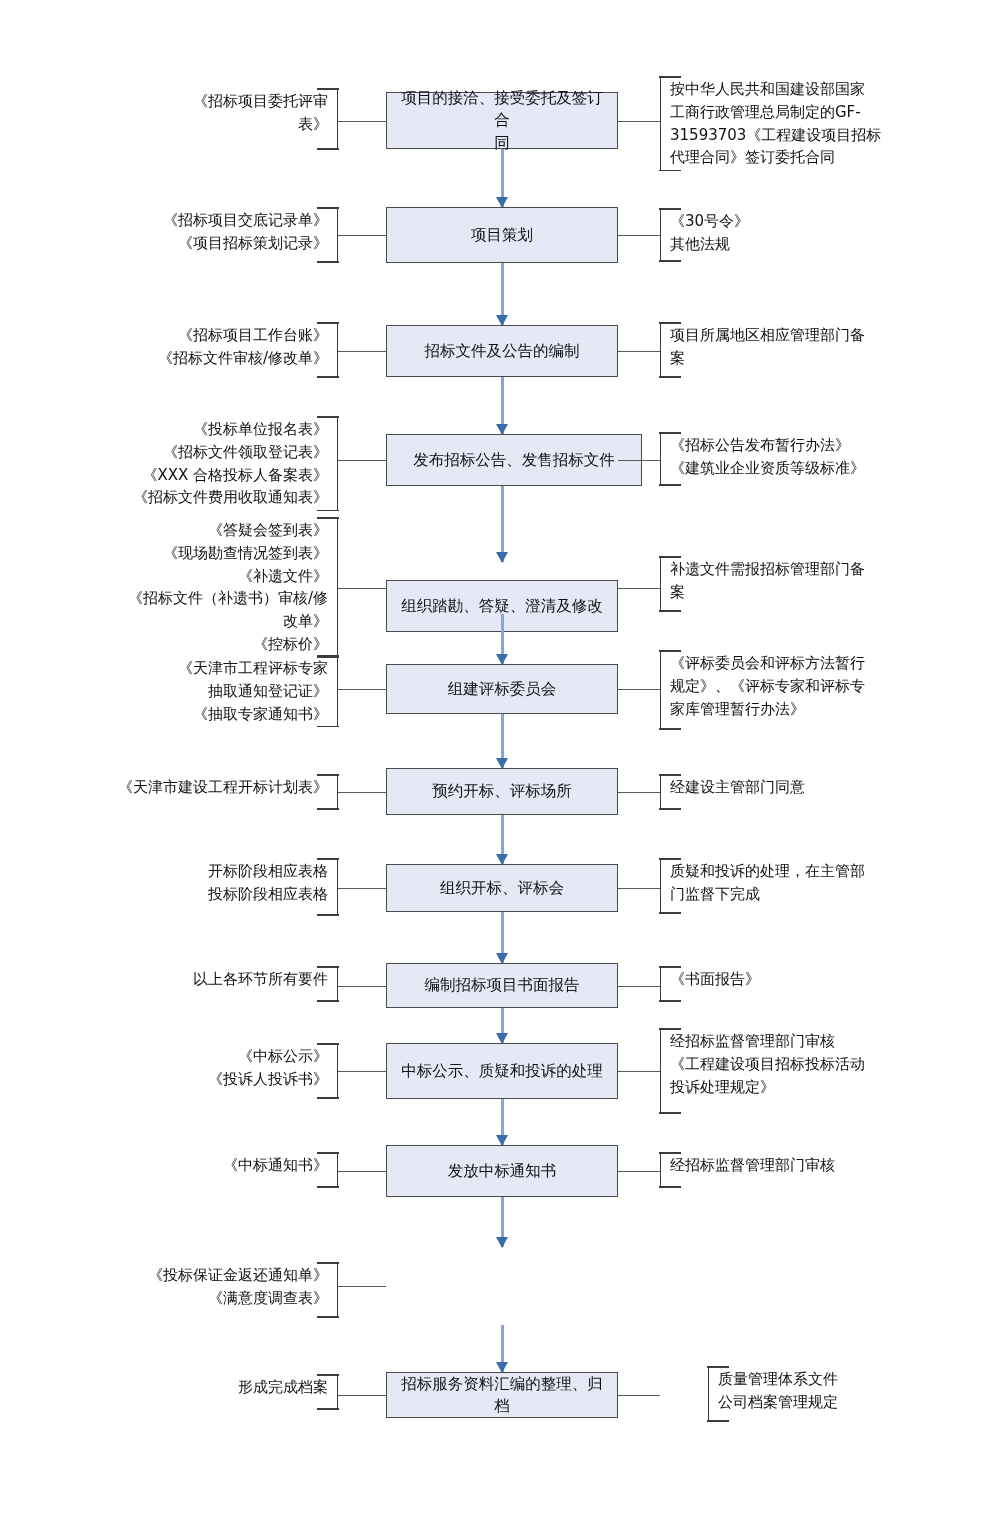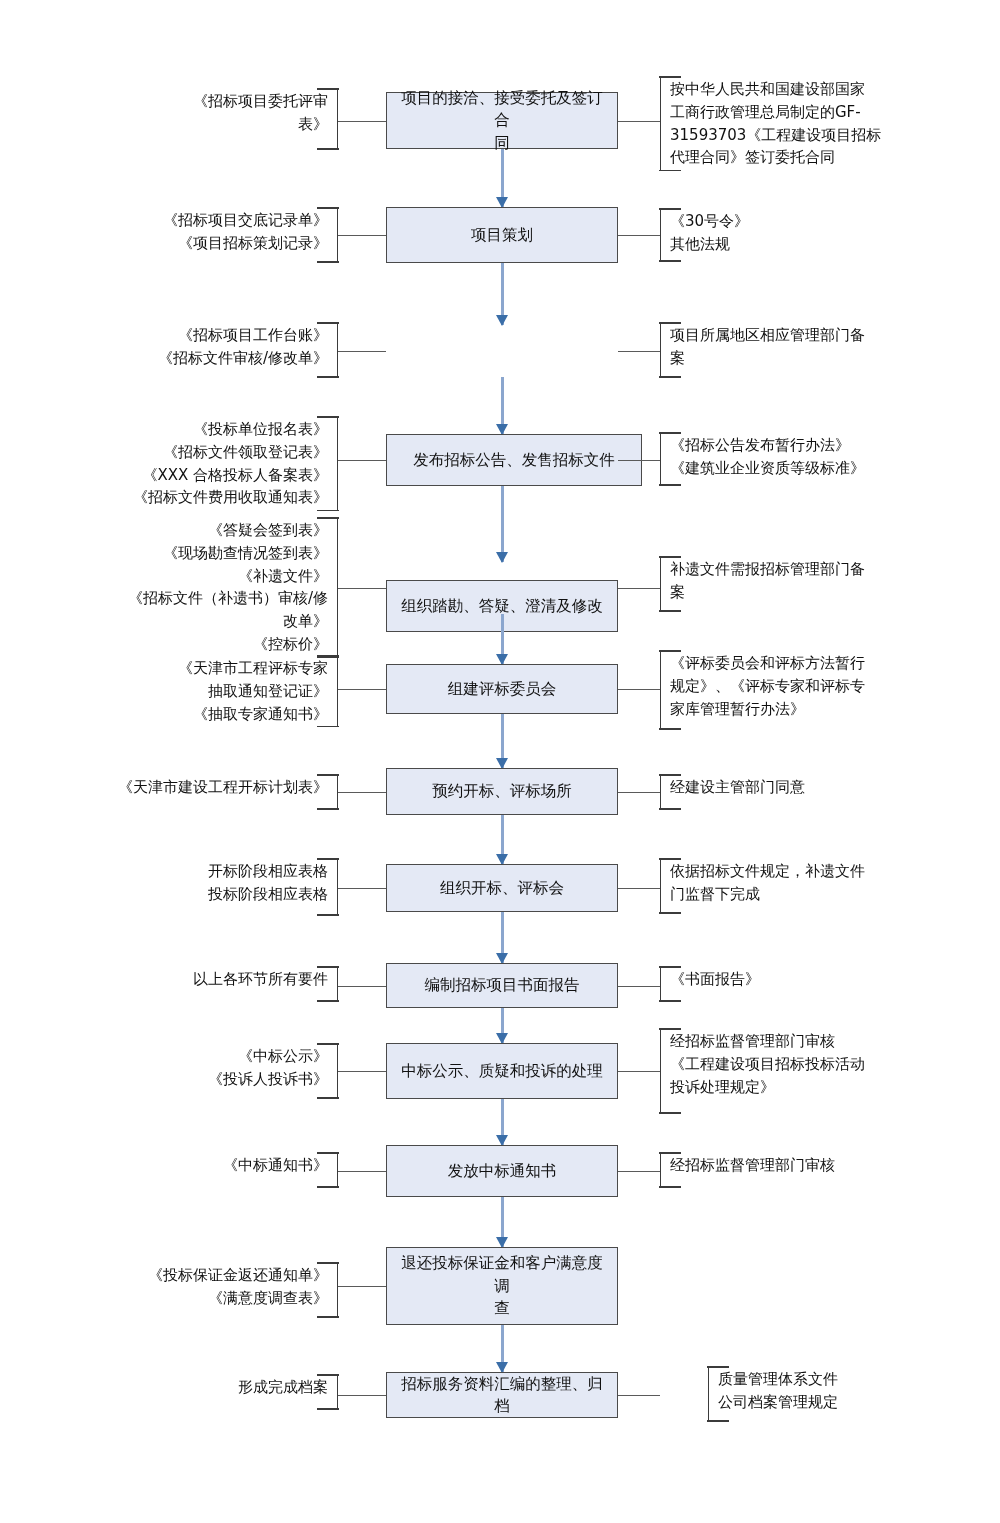--- a/index.html
+++ b/index.html
@@ -130,20 +130,21 @@
     <div class="proc" style="left: 386px; width: 232px; top: 207px; height: 56px; white-space: pre-line;">项目策划</div>
     <div class="right-note" style="top: 208px; min-height: 54px; left: 660px; width: 280px;">《30号令》
 其他法规</div>
     <div class="leader" style="left: 618px; width: 42px; top: 235px;"></div>
     <div class="arrow" style="left: 500.5px; top: 263px; height: 62px;">
       <div class="head"></div>
     </div>
     <div class="left-note" style="top: 322px; min-height: 56px; right: 662px; left: 60px;">《招标项目工作台账》
 《招标文件审核/修改单》</div>
     <div class="leader" style="left: 338px; width: 48px; top: 351px;"></div>
+    <div class="proc" style="left: 386px; width: 232px; top: 325px; height: 52px; white-space: pre-line;">招标文件及公告的编制</div>
     <div class="right-note" style="top: 322px; min-height: 56px; left: 660px; width: 280px;">项目所属地区相应管理部门备
 案</div>
     <div class="leader" style="left: 618px; width: 42px; top: 351px;"></div>
     <div class="arrow" style="left: 500.5px; top: 377px; height: 57px;">
       <div class="head"></div>
     </div>
     <div class="left-note" style="top: 416px; min-height: 89px; right: 662px; left: 60px;">《投标单位报名表》
 《招标文件领取登记表》
 《XXX 合格投标人备案表》
 《招标文件费用收取通知表》</div>
@@ -186,21 +187,21 @@
     <div class="proc" style="left: 386px; width: 232px; top: 768px; height: 47px; white-space: pre-line;">预约开标、评标场所</div>
     <div class="right-note" style="top: 774px; min-height: 36px; left: 660px; width: 280px;">经建设主管部门同意</div>
     <div class="leader" style="left: 618px; width: 42px; top: 792px;"></div>
     <div class="arrow" style="left: 500.5px; top: 815px; height: 49px;">
       <div class="head"></div>
     </div>
     <div class="left-note" style="top: 858px; min-height: 58px; right: 662px; left: 60px;">开标阶段相应表格
 投标阶段相应表格</div>
     <div class="leader" style="left: 338px; width: 48px; top: 888px;"></div>
     <div class="proc" style="left: 386px; width: 232px; top: 864px; height: 48px; white-space: pre-line;">组织开标、评标会</div>
-    <div class="right-note" style="top: 858px; min-height: 56px; left: 660px; width: 280px;">依据招标文件规定，补遗文件
+    <div class="right-note" style="top: 858px; min-height: 56px; left: 660px; width: 280px;">质疑和投诉的处理，在主管部
 门监督下完成</div>
     <div class="leader" style="left: 618px; width: 42px; top: 888px;"></div>
     <div class="arrow" style="left: 500.5px; top: 912px; height: 51px;">
       <div class="head"></div>
     </div>
     <div class="left-note" style="top: 966px; min-height: 36px; right: 662px; left: 60px;">以上各环节所有要件</div>
     <div class="leader" style="left: 338px; width: 48px; top: 986px;"></div>
     <div class="proc" style="left: 386px; width: 232px; top: 963px; height: 45px; white-space: pre-line;">编制招标项目书面报告</div>
     <div class="right-note" style="top: 966px; min-height: 36px; left: 660px; width: 280px;">《书面报告》</div>
     <div class="leader" style="left: 618px; width: 42px; top: 986px;"></div>
@@ -222,22 +223,20 @@
     <div class="leader" style="left: 338px; width: 48px; top: 1171px;"></div>
     <div class="proc" style="left: 386px; width: 232px; top: 1145px; height: 52px; white-space: pre-line;">发放中标通知书</div>
     <div class="right-note" style="top: 1152px; min-height: 36px; left: 660px; width: 280px;">经招标监督管理部门审核</div>
     <div class="leader" style="left: 618px; width: 42px; top: 1171px;"></div>
     <div class="arrow" style="left: 500.5px; top: 1197px; height: 50px;">
       <div class="head"></div>
     </div>
     <div class="left-note" style="top: 1262px; min-height: 56px; right: 662px; left: 60px;">《投标保证金返还通知单》
 《满意度调查表》</div>
     <div class="leader" style="left: 338px; width: 48px; top: 1286px;"></div>
-    <div class="proc" style="left: 386px; width: 232px; top: 1247px; height: 78px; white-space: pre-line;">退还投标保证金和客户满意度调
-查</div>
     <div class="arrow" style="left: 500.5px; top: 1325px; height: 47px;">
       <div class="head"></div>
     </div>
     <div class="left-note" style="top: 1374px; min-height: 36px; right: 662px; left: 60px;">形成完成档案</div>
     <div class="leader" style="left: 338px; width: 48px; top: 1395px;"></div>
     <div class="proc" style="left: 386px; width: 232px; top: 1372px; height: 46px; white-space: pre-line;">招标服务资料汇编的整理、归档</div>
     <div class="right-note" style="top: 1366px; min-height: 56px; left: 660px; width: 280px; margin-left: 48px;">质量管理体系文件
 公司档案管理规定</div>
     <div class="leader" style="left: 618px; width: 42px; top: 1395px;"></div>
   </div>

